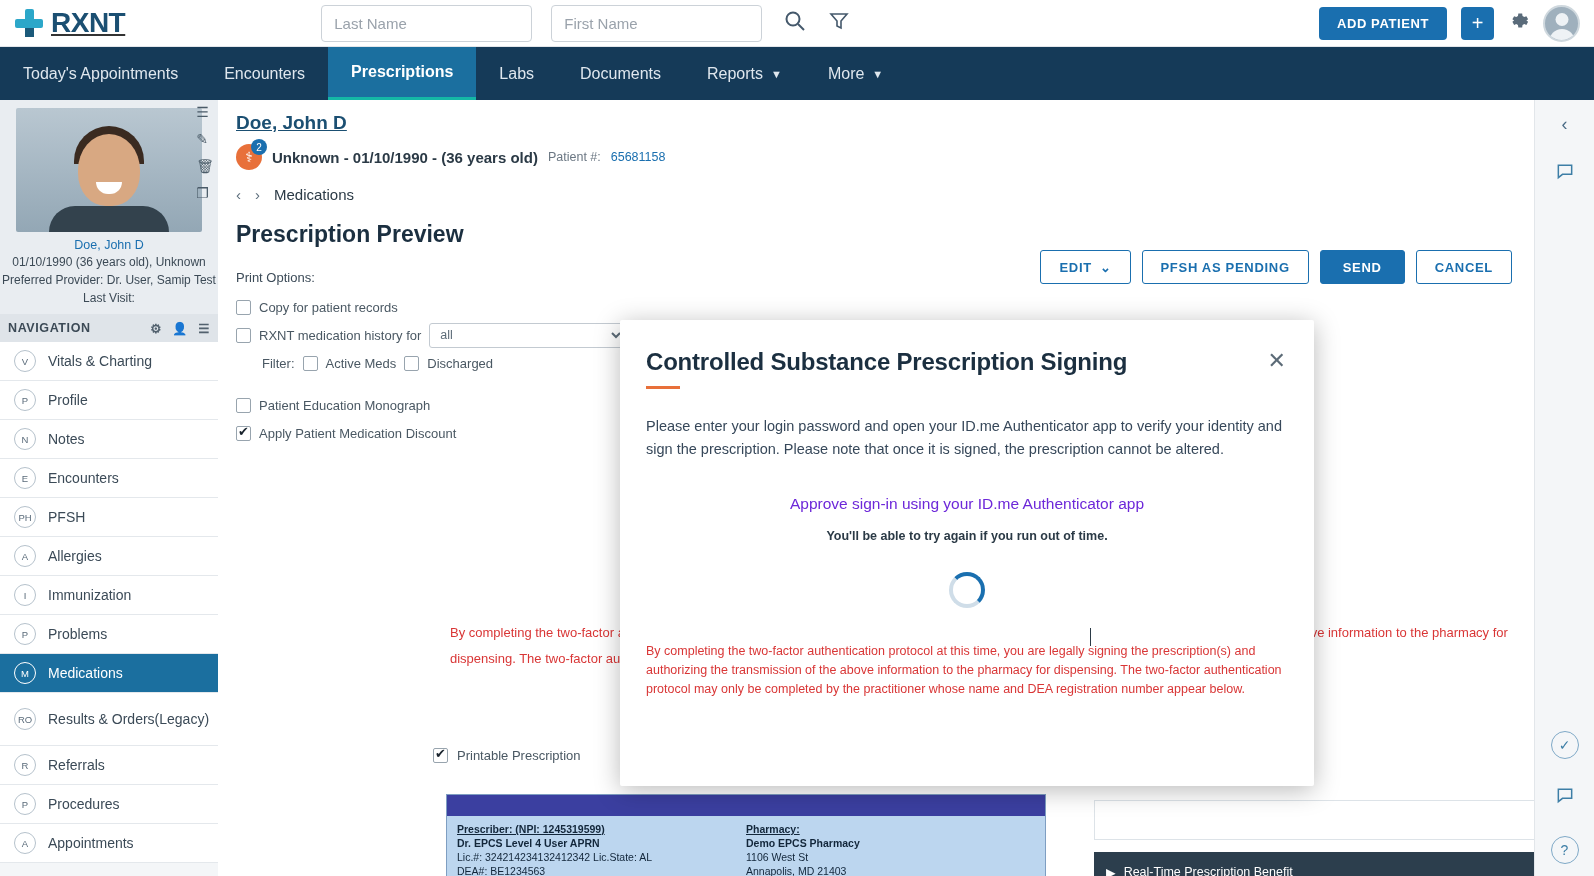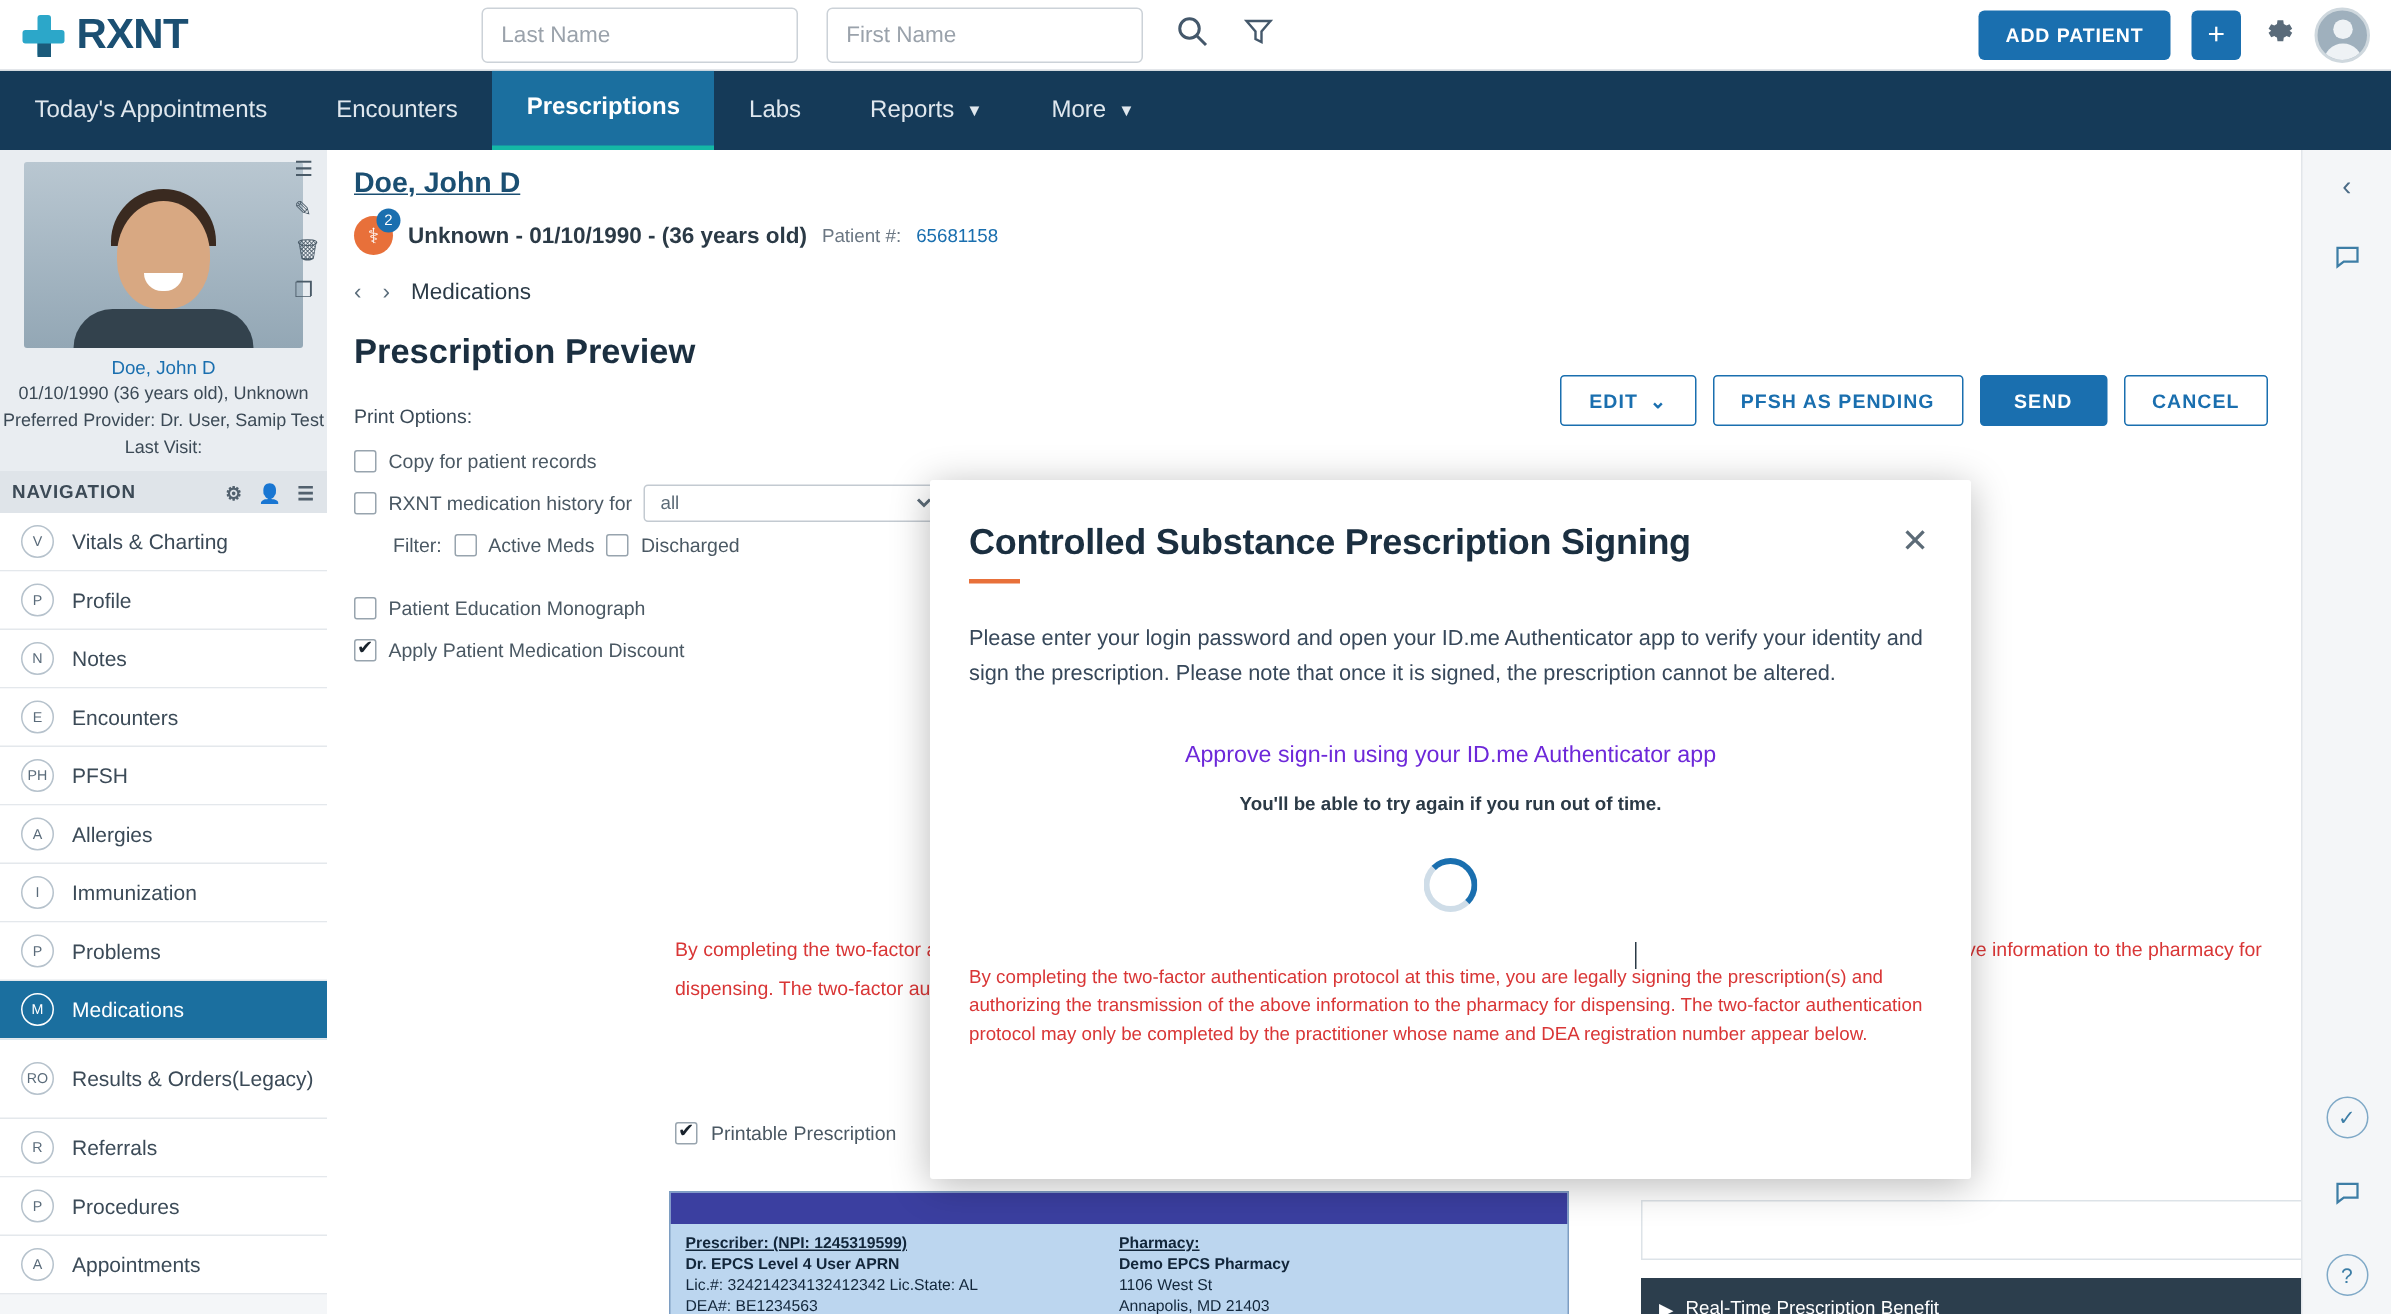--- a/index.html
+++ b/index.html
@@ -14,21 +14,21 @@
   }
 
   
   .topbar {
     height: 47px; width: 100%;
     background: #ffffff;
     display: flex; align-items: center;
     border-bottom: 1px solid #e3e6ea;
     position: relative;
   }
-  .logo { display:flex; align-items:flex-end; margin-left: 14px; }
+  .logo { display:flex; align-items:center; margin-left: 14px; text-decoration: underline; }
   .logo-cross { width: 30px; height: 30px; position: relative; }
   .logo-cross:before, .logo-cross:after {
     content:""; position:absolute; background:#2ca7c9; border-radius:2px;
   }
   .logo-cross:before { left: 11px; top: 1px; width: 9px; height: 28px; }
   .logo-cross:after  { left: 1px; top: 11px; width: 28px; height: 9px; }
   .logo-cross .dk { position:absolute; left:11px; top:11px; width:9px; height:18px; background:#1b5a7a; }
   .logo-text {
     font-size: 28px; font-weight: bold; color:#1b4f72; letter-spacing: -0.5px;
     margin-left: 7px; font-family:"Liberation Sans", sans-serif;
@@ -194,21 +194,21 @@
   select.hist {
     width: 196px; height:25px; border:1px solid #c3cad1; border-radius:3px;
     font-size:12.5px; color:#5c6b77; background:#fff; padding-left:6px;
     font-family:"Liberation Sans", sans-serif;
   }
   .warn-text {
     position:absolute; left:232px; right:16px; top: 520px;
     color:#d93636; font-size:13px; line-height:26px;
   }
 
-  .printable-row { position:absolute; left:232px; top: 648px; display:flex; align-items:center; gap:9px; }
+  .printable-row { position:absolute; left:215px; top: 648px; display:flex; align-items:center; gap:9px; }
 
   
   .rx-sheet {
     position:absolute; left:228px; top: 694px; width: 600px; height: 182px;
     background:#bcd6ef; border:1px solid #7e9ec2; overflow:hidden;
   }
   .rx-sheet .band { height:21px; background:#3b3fa0; }
   .rx-cols { display:flex; padding: 6px 10px; font-size:10.5px; color:#12263a; line-height:14px; }
   .rx-col { width:50%; }
   .rx-col .t { font-weight:bold; text-decoration:underline; }
@@ -318,20 +318,23 @@
   <div class="nav-item">
       <span>Encounters</span>
     </div>
   <div class="nav-item active">
       <span>Prescriptions</span>
     </div>
   <div class="nav-item">
       <span>Labs</span>
     </div>
   <div class="nav-item">
+      <span>Documents</span>
+    </div>
+  <div class="nav-item">
       <span>Reports</span>
       <span class="caret">▼</span>
     </div>
   <div class="nav-item">
       <span>More</span>
       <span class="caret">▼</span>
     </div>
 </div>
 
 <div class="body-wrap">

